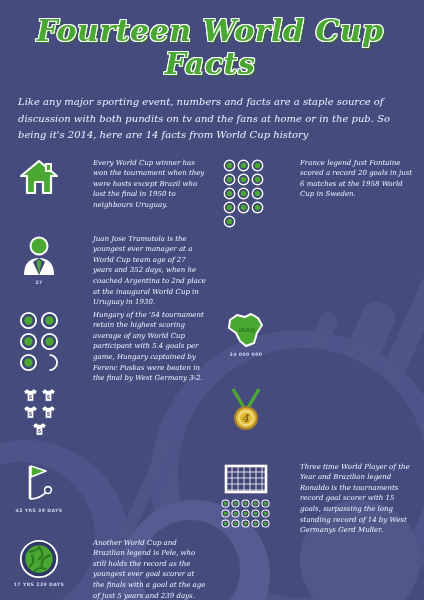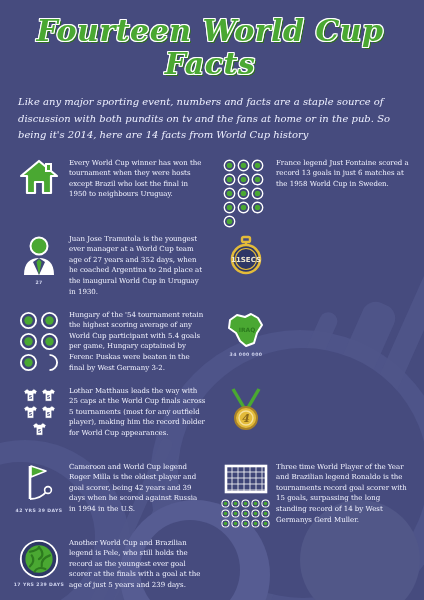--- a/index.html
+++ b/index.html
@@ -73,23 +73,23 @@
     width:60px;min-width:60px;
     display:flex;flex-direction:column;align-items:center;
     padding-top:3px;
   }
   .stat{
     font-family:"DejaVu Sans",sans-serif;
     font-weight:bold;font-size:4.6px;letter-spacing:.4px;
     color:#cfd3ee;margin-top:3px;text-align:center;white-space:nowrap;
   }
   .facttext{
-    font-family:"DejaVu Serif",serif;
+    font-family:"DejaVu Serif",serif;font-style:italic;
     color:#f2f3ff;font-size:7px;line-height:1.52;
-    padding-top:2px;padding-right:2px;
+    padding-top:2px;padding-right:2px;margin-left:24px;
   }
 
   
   .ico{display:block;}
   .ballgrid{display:flex;flex-wrap:wrap;width:46px;justify-content:flex-start;gap:1px;}
   .ballgrid .b{width:13px;height:13px;}
   .ballrow{display:flex;flex-wrap:wrap;width:48px;gap:2px;justify-content:center;}
   .ballrow .b{width:19px;height:19px;}
   .shirts{display:flex;flex-wrap:wrap;width:52px;gap:1px;justify-content:center;}
   .bigball{width:40px;height:40px;}
@@ -181,47 +181,37 @@
               <circle cx="7" cy="7" r="5.6" fill="#3f4577" stroke="#fff" stroke-width="1.5"></circle>
               <circle cx="7" cy="7" r="3" fill="#4aa832"></circle>
             </svg>
           <svg class="b" viewBox="0 0 14 14">
               <circle cx="7" cy="7" r="5.6" fill="#3f4577" stroke="#fff" stroke-width="1.5"></circle>
               <circle cx="7" cy="7" r="3" fill="#4aa832"></circle>
             </svg>
         </div>
         <div class="stat"></div>
       </div>
-      <div class="facttext">France legend Just Fontaine scored a record 13 goals in just 6 matches at the 1958 World Cup in Sweden.</div>
+      <div class="facttext">France legend Just Fontaine scored a record 20 goals in just 6 matches at the 1958 World Cup in Sweden.</div>
     </div>
 
     <div class="fact">
       <div class="iconwrap">
         <svg class="ico" width="38" height="42" viewBox="0 0 38 42">
           <circle cx="19" cy="11" r="8.5" fill="#4aa832" stroke="#fff" stroke-width="2"></circle>
           <path d="M4 40 C4 28 10 23 19 23 C28 23 34 28 34 40 Z" fill="#ffffff"></path>
           <path d="M19 23 L13 27 L19 40 L25 27 Z" fill="#3f4577"></path>
           <path d="M19 24 L16.5 27 L19 40 L21.5 27 Z" fill="#4aa832"></path>
         </svg>
         <div class="stat">27</div>
       </div>
       <div class="facttext">Juan Jose Tramutola is the youngest ever manager at a World Cup team age of 27 years and 352 days, when he coached Argentina to 2nd place at the inaugural World Cup in Uruguay in 1930.</div>
     </div>
 
     <div class="fact">
-      <div class="iconwrap">
-        <svg class="ico" width="40" height="42" viewBox="0 0 40 42">
-          <rect x="16" y="2" width="8" height="5" rx="1.6" fill="none" stroke="#e3bb3a" stroke-width="2.4"></rect>
-          <line x1="20" y1="7" x2="20" y2="11" stroke="#e3bb3a" stroke-width="2.4"></line>
-          <circle cx="20" cy="24" r="14" fill="#2e3766" stroke="#e3bb3a" stroke-width="2.6"></circle>
-          <circle cx="20" cy="24" r="10.5" fill="none" stroke="#e3bb3a" stroke-width="1.2"></circle>
-          <text x="20" y="26.5" font-family="DejaVu Sans, sans-serif" font-size="7" font-weight="bold" fill="#f2ead0" text-anchor="middle">11SECS</text>
-        </svg>
-        <div class="stat" style="visibility:hidden">11SECS</div>
-      </div>
     </div>
 
     <div class="fact">
       <div class="iconwrap">
         <div class="ballrow">
           <svg class="b" viewBox="0 0 20 20">
               <circle cx="10" cy="10" r="8" fill="#3f4577" stroke="#fff" stroke-width="2"></circle>
               <circle cx="10" cy="10" r="4.4" fill="#4aa832"></circle>
             </svg>
           <svg class="b" viewBox="0 0 20 20">
@@ -278,21 +268,20 @@
               <path d="M6 2 L2 5 L4 9 L6 8 L6 17 L14 17 L14 8 L16 9 L18 5 L14 2 L12 4 L8 4 Z" fill="#ffffff" stroke="#3f4577" stroke-width="1"></path>
               <text x="10" y="14" font-size="6" font-weight="bold" fill="#3f4577" text-anchor="middle" font-family="DejaVu Sans, sans-serif">5</text>
             </svg>
           <svg width="17" height="16" viewBox="0 0 20 19">
               <path d="M6 2 L2 5 L4 9 L6 8 L6 17 L14 17 L14 8 L16 9 L18 5 L14 2 L12 4 L8 4 Z" fill="#ffffff" stroke="#3f4577" stroke-width="1"></path>
               <text x="10" y="14" font-size="6" font-weight="bold" fill="#3f4577" text-anchor="middle" font-family="DejaVu Sans, sans-serif">5</text>
             </svg>
         </div>
         <div class="stat"></div>
       </div>
-      <div class="facttext">Lothar Matthaus leads the way with 25 caps at the World Cup finals across 5 tournaments (most for any outfield player), making him the record holder for World Cup appearances.</div>
     </div>
 
     <div class="fact">
       <div class="iconwrap">
         <svg class="ico" width="42" height="44" viewBox="0 0 42 44">
           <path d="M8 2 L21 24" stroke="#4aa832" stroke-width="3.4" fill="none"></path>
           <path d="M34 2 L21 24" stroke="#4aa832" stroke-width="3.4" fill="none"></path>
           <circle cx="21" cy="31" r="11" fill="#e3bb3a" stroke="#a8822a" stroke-width="2"></circle>
           <circle cx="21" cy="31" r="7" fill="none" stroke="#f5e09a" stroke-width="1.4"></circle>
           <text x="21" y="35" font-family="DejaVu Serif, serif" font-size="11" font-style="italic" font-weight="bold" fill="#8a6a1c" text-anchor="middle">4</text>
@@ -305,21 +294,20 @@
     <div class="fact">
       <div class="iconwrap">
         <svg class="ico" width="40" height="42" viewBox="0 0 40 42">
           <line x1="11" y1="3" x2="11" y2="36" stroke="#ffffff" stroke-width="2.6"></line>
           <path d="M12 3 L27 8 L12 14 Z" fill="#4aa832" stroke="#ffffff" stroke-width="1.6" stroke-linejoin="round"></path>
           <path d="M11 36 C18 36 24 33 28 28" stroke="#ffffff" stroke-width="2" fill="none"></path>
           <circle cx="29" cy="27" r="3.4" fill="#3f4577" stroke="#ffffff" stroke-width="1.6"></circle>
         </svg>
         <div class="stat">42 YRS 39 DAYS</div>
       </div>
-      <div class="facttext">Cameroon and World Cup legend Roger Milla is the oldest player and goal scorer, being 42 years and 39 days when he scored against Russia in 1994 in the U.S.</div>
     </div>
 
     <div class="fact">
       <div class="iconwrap">
         <svg class="ico" width="46" height="34" viewBox="0 0 46 34">
           <rect x="3" y="3" width="40" height="26" fill="#3f4577" stroke="#ffffff" stroke-width="2.6"></rect>
           <g stroke="#ffffff" stroke-width="0.9" opacity="0.9">
             <line x1="9" y1="3" x2="9" y2="29"></line>
               <line x1="15" y1="3" x2="15" y2="29"></line>
             <line x1="21" y1="3" x2="21" y2="29"></line>

